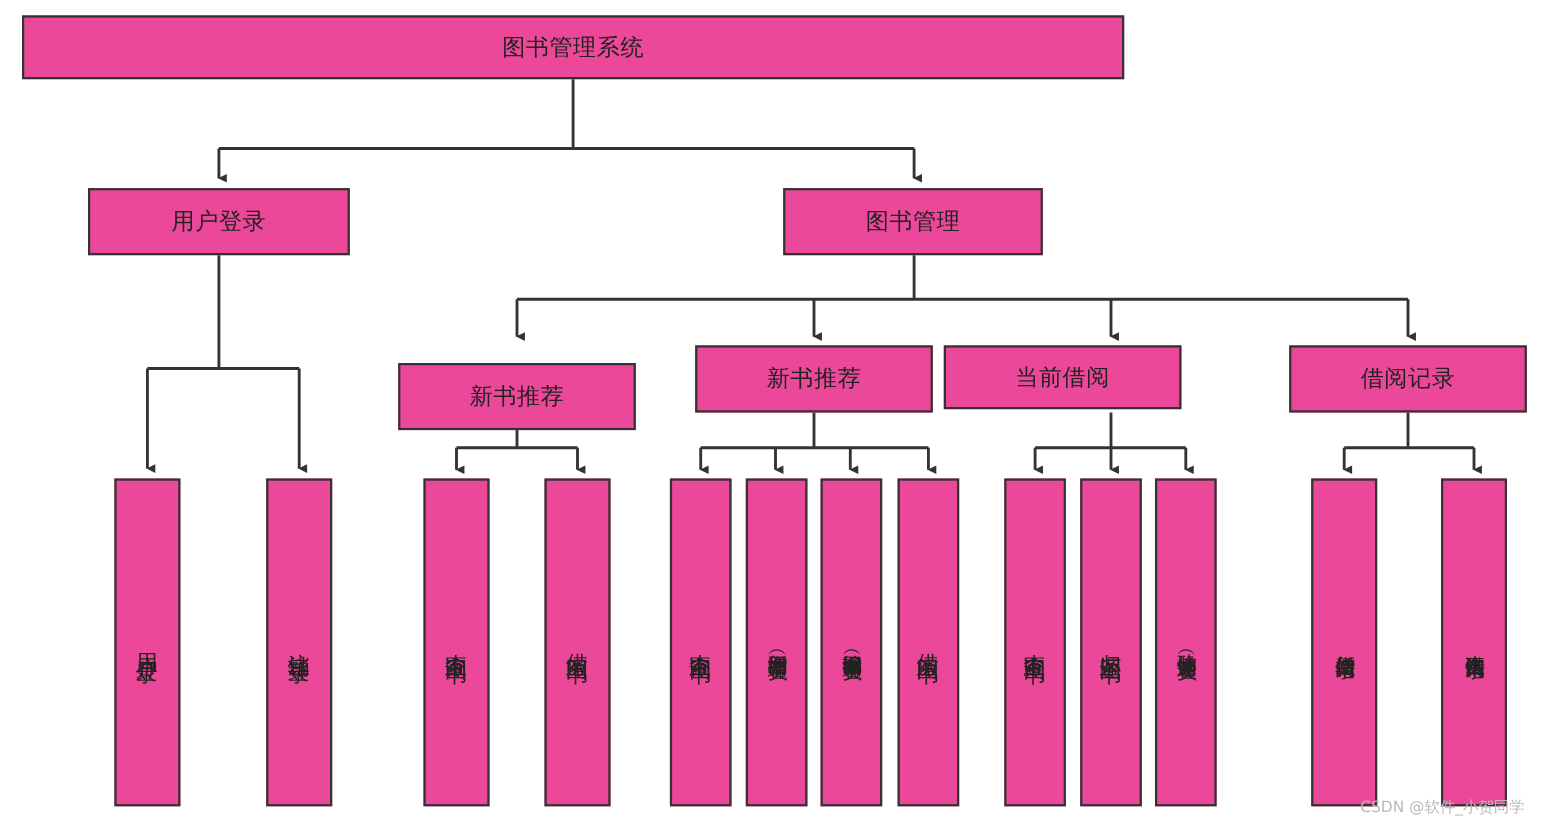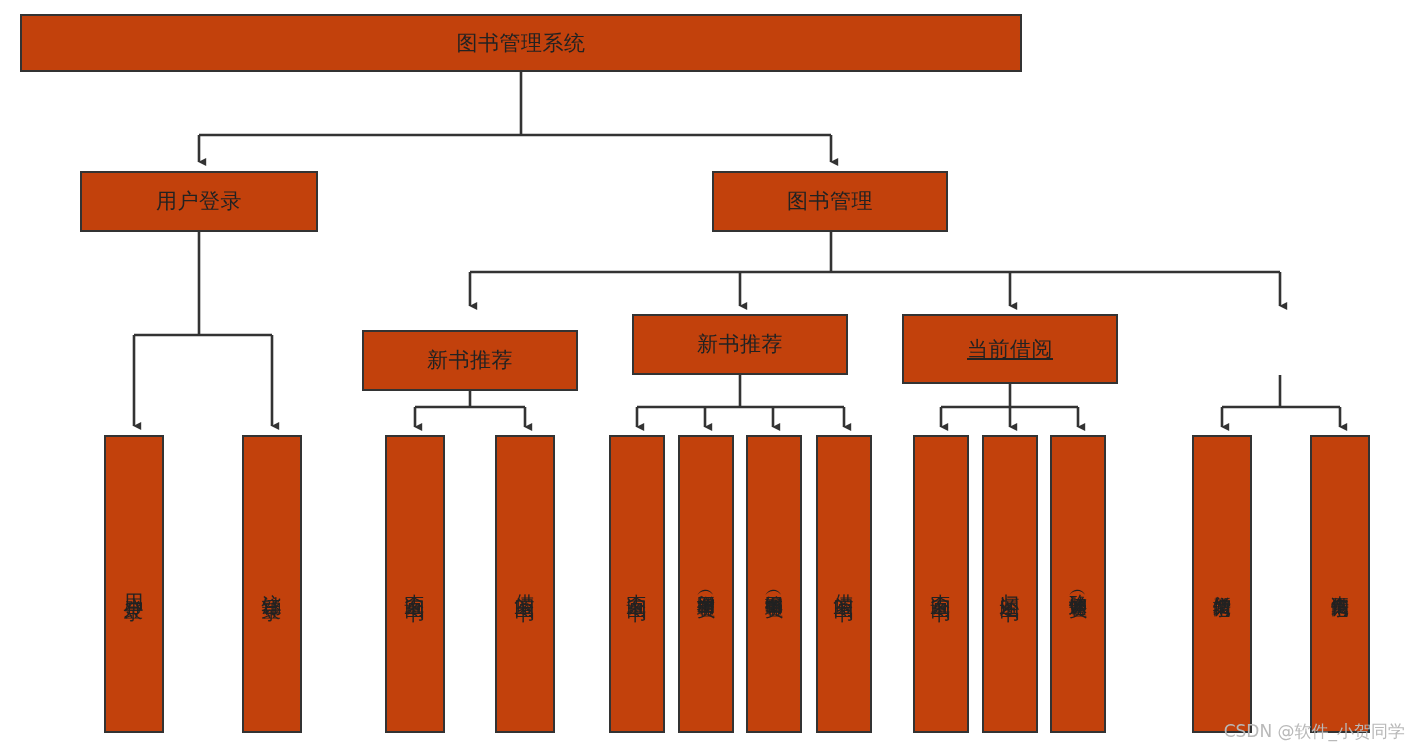--- a/index.html
+++ b/index.html
@@ -20,21 +20,21 @@
     left: 0;
     top: 0;
     width: 1405px;
     height: 747px;
     pointer-events: none;
   }
   .node {
     position: absolute;
     box-sizing: border-box;
     border: 2.5px solid #333333;
-    background: #c2410c;
+    background: #ec4899;
     display: flex;
     align-items: center;
     justify-content: center;
     color: #222222;
   }
   .node .lbl {
     display: block;
     text-align: center;
     line-height: 1.18;
     letter-spacing: 0.5px;
@@ -56,23 +56,23 @@
     letter-spacing: 3px;
     line-height: 1;
     white-space: nowrap;
   }
   .node.v.small .lbl {
     font-size: 18px;
     letter-spacing: 1px;
   }
   .watermark {
     position: absolute;
-    right: 0;
+    right: 19px;
     bottom: 4px;
-    font-size: 17px;
+    font-size: 14px;
     color: #b9b9b9;
     white-space: nowrap;
     font-family: "DejaVu Sans", "Liberation Sans", sans-serif;
   }
 </style>
 </head>
 <body>
 
 <div id="canvas">
 
@@ -139,24 +139,27 @@
   </div>
 
   <div class="node h" style="left:362px; top:330px; width:216px; height:61px;">
     <span class="lbl">新书推荐</span>
   </div>
 
   <div class="node h" style="left:632px; top:314px; width:216px; height:61px;">
     <span class="lbl">新书推荐</span>
   </div>
 
-  <div class="node h" style="left:902px; top:314px; width:216px; height:70px;text-decoration:underline;">
+  <div class="node h" style="left:858px; top:314px; width:216px; height:58px;">
     <span class="lbl">当前借阅</span>
   </div>
 
+  <div class="node h" style="left:1172px; top:314px; width:216px; height:61px;">
+    <span class="lbl">借阅记录</span>
+  </div>
 
   <div class="node v" style="left:104px; top:435px; width:60px; height:298px;">
     <span class="lbl">用户登录</span>
   </div>
 
   <div class="node v" style="left:242px; top:435px; width:60px; height:298px;">
     <span class="lbl">注销登录</span>
   </div>
 
   <div class="node v" style="left:385px; top:435px; width:60px; height:298px;">

